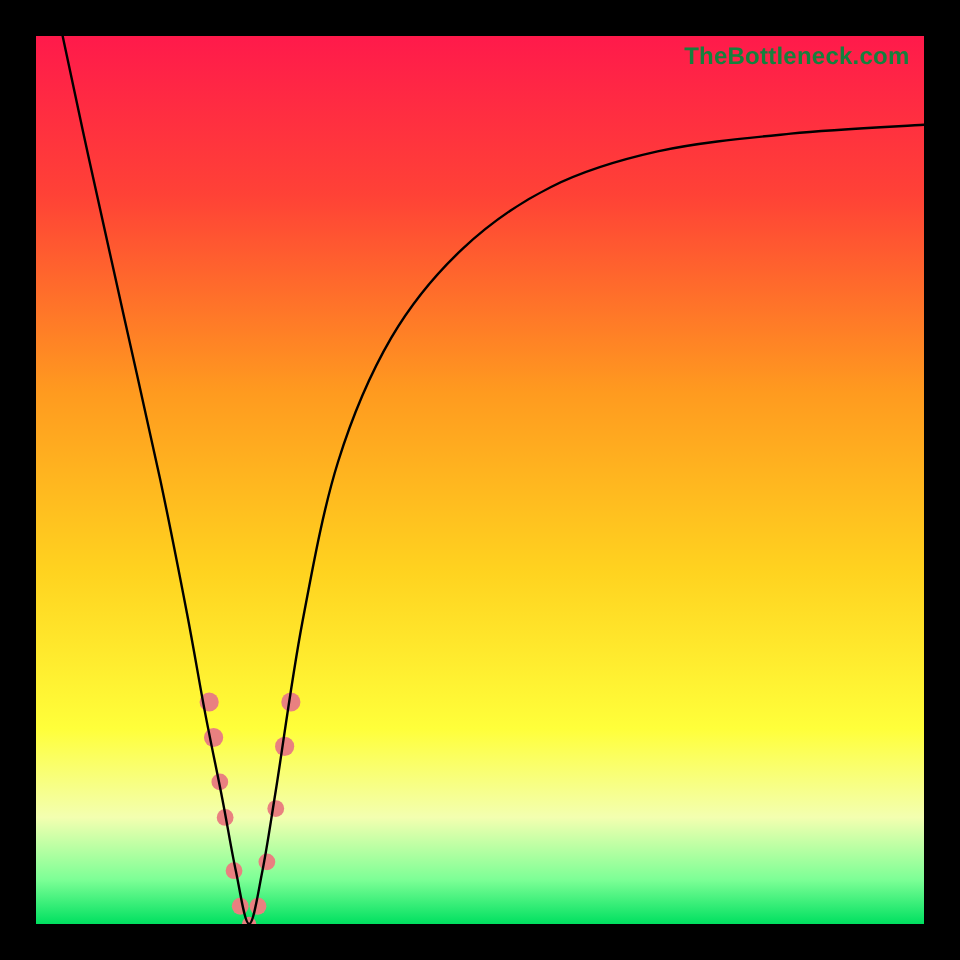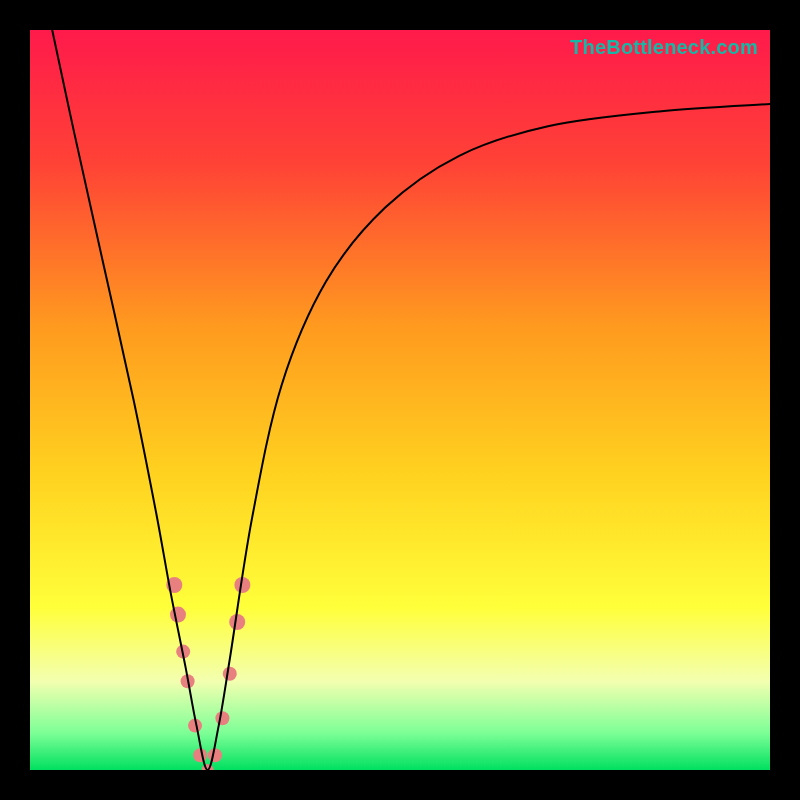--- a/index.html
+++ b/index.html
@@ -28,21 +28,21 @@
   .gradient-bg {
     position: absolute;
     inset: 0;
   }
   .watermark {
     position: absolute;
     top: 6px;
     right: 12px;
     font-size: 20px;
     font-weight: 600;
-    color: #14b8a6;
+    color: #15803d;
     letter-spacing: 0.2px;
   }
   svg.curve-layer {
     position: absolute;
     inset: 0;
   }
 </style>
 </head>
 <body>
 

